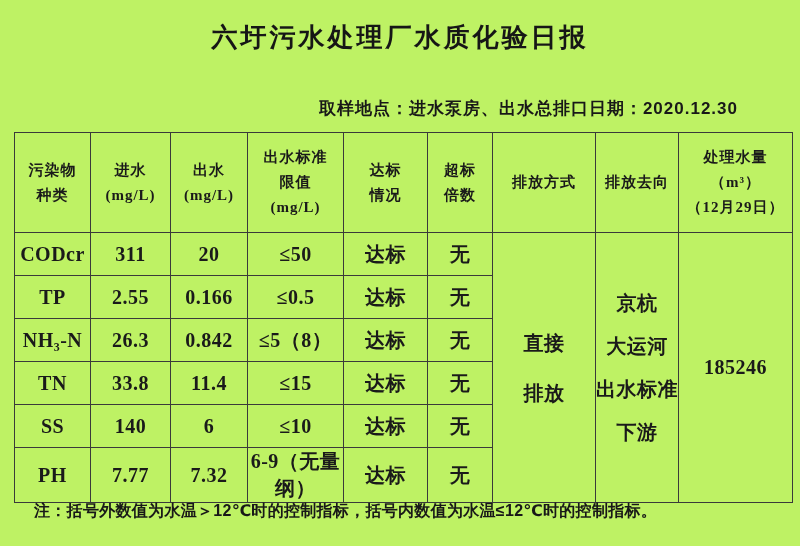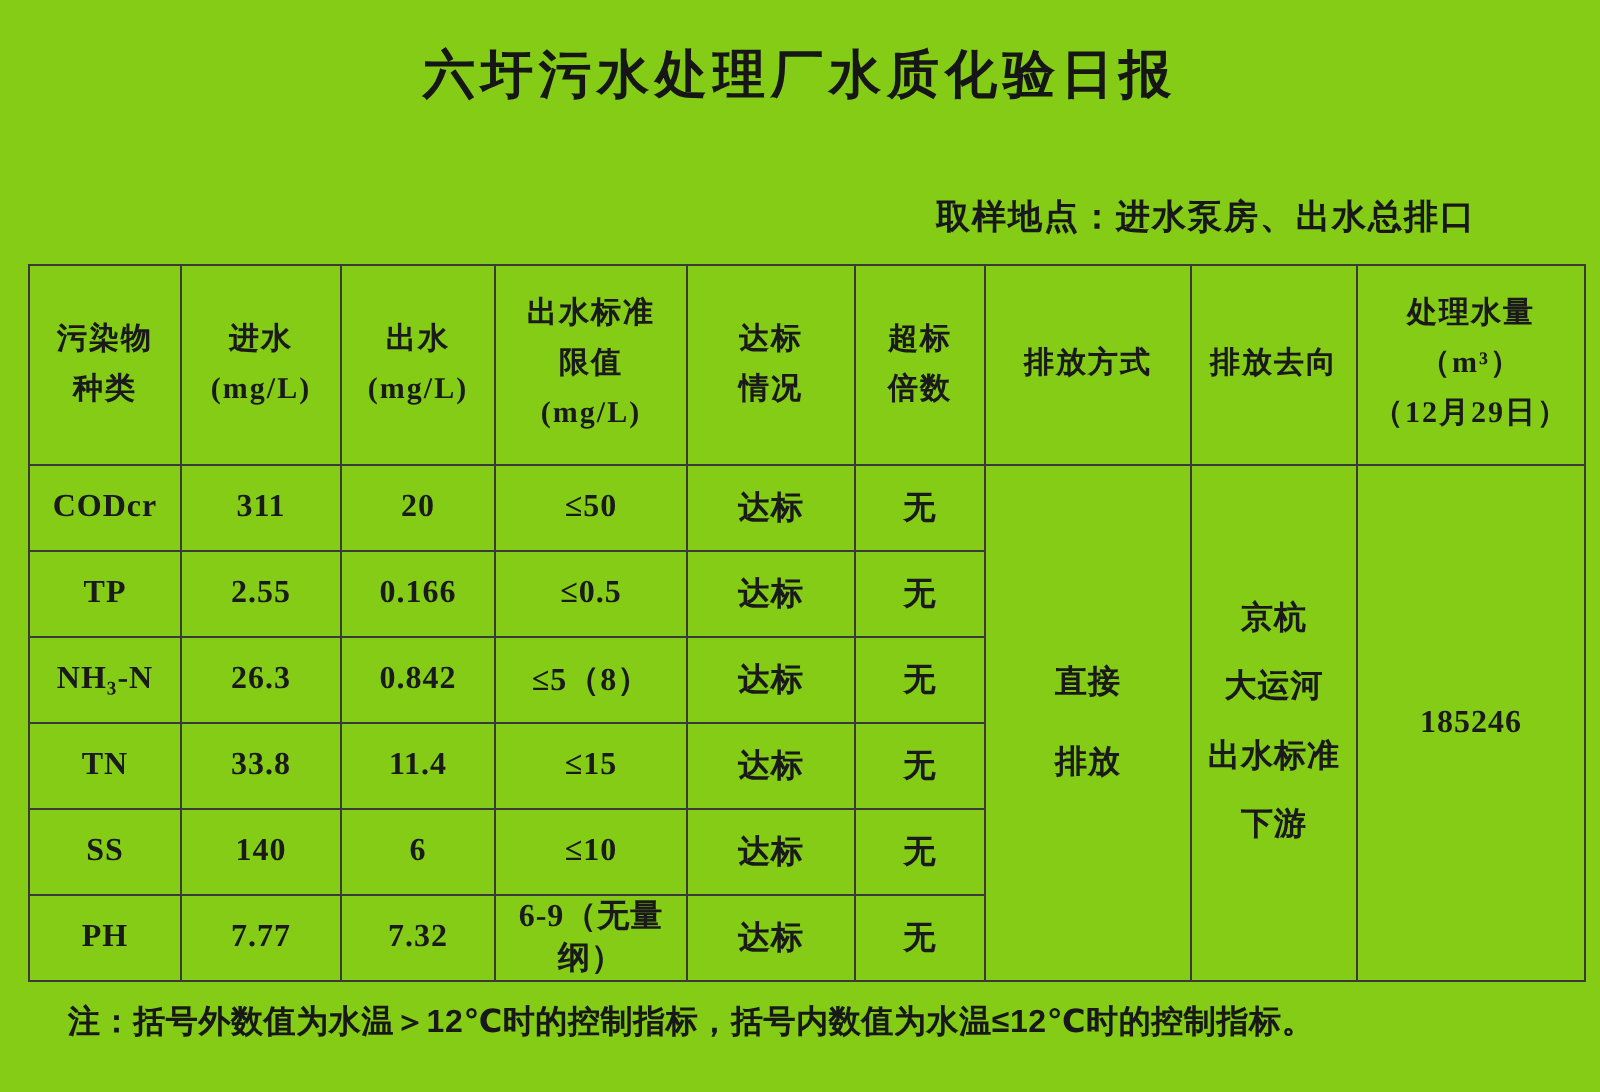--- a/index.html
+++ b/index.html
@@ -1,21 +1,21 @@
 <!DOCTYPE html>
 <html><head>
 <meta charset="utf-8">
 <style>
   * { margin: 0; padding: 0; box-sizing: border-box; }
   html, body { background: #e8e8e8; }
   .page {
     position: relative;
     width: 800px;
     height: 546px;
-    background: #84cc16;
+    background: #bef264;
     color: #1c1c1c;
     font-family: "Liberation Sans", "DejaVu Sans", sans-serif;
     overflow: hidden;
   }
   .title {
     position: absolute;
     top: 20px;
     left: 0;
     right: 0;
     text-align: center;
@@ -57,21 +57,21 @@
   table.report thead th {
     height: 100px;
     font-size: 15px;
     font-weight: 700;
     line-height: 1.65;
     letter-spacing: 1px;
     color: #1a1a1a;
   }
   table.report tbody td {
     height: 43px;
-    font-size: 16px;
+    font-size: 20px;
     font-weight: 700;
     letter-spacing: 0.5px;
     color: #1a1a1a;
   }
   td.cell-limit-small { font-size: 13.5px; letter-spacing: 0; font-family: Liberation Serif, serif; }
   td.cell-exceed { font-weight: 400; font-size: 17px; }
   td.merged-mode {
     font-size: 17px;
     font-weight: 700;
     line-height: 2.5;
@@ -101,20 +101,21 @@
 </style>
 </head>
 <body>
 
 <div class="page">
 
   <div class="title">六圩污水处理厂水质化验日报</div>
 
   <div class="subheader">
     <span>取样地点：进水泵房、出水总排口</span>
+    <span>日期：2020.12.30</span>
   </div>
 
   <table class="report">
     <colgroup>
       <col style="width:76px">
         <col style="width:80px">
         <col style="width:77px">
       <col style="width:96px">
         <col style="width:84px">
         <col style="width:65px">

